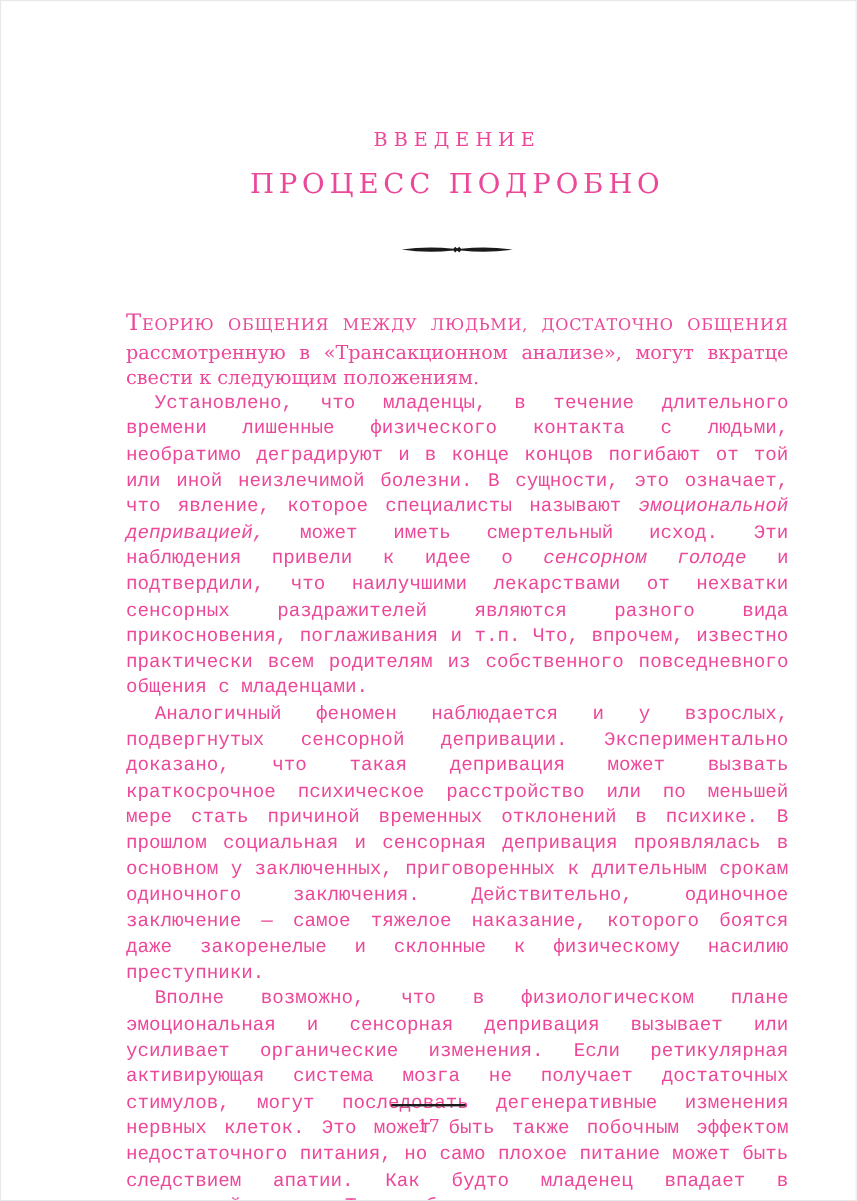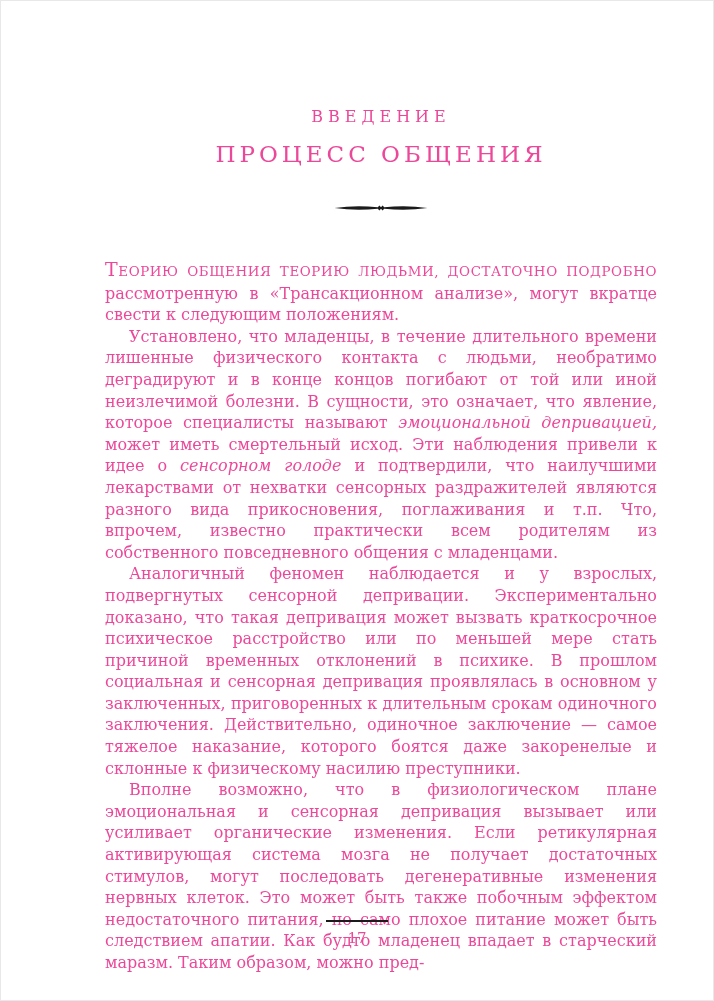--- a/index.html
+++ b/index.html
@@ -45,20 +45,21 @@
     margin-top: 46px;
   }
   .para {
     margin: 0;
     text-align: justify;
     font-size: 16px;
     line-height: 21.6px;
   }
   .para.indent {
     text-indent: 24px;
+    font-family: Liberation Mono, monospace;
   }
   .para.lead::first-letter {
     font-size: 19px;
   }
   .smallcaps {
     font-size: 13.4px;
     letter-spacing: 0.6px;
   }
   .italic {
     font-style: italic;
@@ -80,29 +81,29 @@
     font-size: 15px;
     line-height: 1;
   }
 </style>
 </head>
 <body>
 
 <div class="page">
   <div class="content">
     <div class="kicker">ВВЕДЕНИЕ</div>
-    <h1 class="title">ПРОЦЕСС ОБЩЕНИЯ</h1>
+    <h1 class="title">ПРОЦЕСС ПОДРОБНО</h1>
     <div class="ornament">
       <svg width="96" height="10" viewBox="0 0 120 12" aria-hidden="true">
         <path d="M2 6 Q 28 2 56 5 L 58 3 L 60 5.2 L 62 3 L 64 5 Q 92 2 118 6 Q 92 10 64 7 L 62 9 L 60 6.8 L 58 9 L 56 7 Q 28 10 2 6 Z" fill="#1b1b1b"></path>
         <circle cx="60" cy="6" r="1.4" fill="#1b1b1b"></circle>
       </svg>
     </div>
     <div class="body-text">
-        <p class="para lead"><span class="smallcaps">ТЕОРИЮ ОБЩЕНИЯ ТЕОРИЮ ЛЮДЬМИ, ДОСТАТОЧНО ПОДРОБНО</span><span> рассмотренную в «Трансакционном анализе», могут вкратце свести к следующим положениям.</span></p>
+        <p class="para lead"><span class="smallcaps">ТЕОРИЮ ОБЩЕНИЯ МЕЖДУ ЛЮДЬМИ, ДОСТАТОЧНО ОБЩЕНИЯ</span><span> рассмотренную в «Трансакционном анализе», могут вкратце свести к следующим положениям.</span></p>
         <p class="para indent"><span>Установлено, что младенцы, в течение длительного времени лишенные физического контакта с людьми, необратимо деградируют и в конце концов погибают от той или иной неизлечимой болезни. В сущности, это означает, что явление, которое специалисты называют </span><span class="italic">эмоциональной депривацией,</span><span> может иметь смертельный исход. Эти наблюдения привели к идее о </span><span class="italic">сенсорном голоде</span><span> и подтвердили, что наилучшими лекарствами от нехватки сенсорных раздражителей являются разного вида прикосновения, поглаживания и т.п. Что, впрочем, известно практически всем родителям из собственного повседневного общения с младенцами.</span></p>
         <p class="para indent"><span>Аналогичный феномен наблюдается и у взрослых, подвергнутых сенсорной депривации. Экспериментально доказано, что такая депривация может вызвать краткосрочное психическое расстройство или по меньшей мере стать причиной временных отклонений в психике. В прошлом социальная и сенсорная депривация проявлялась в основном у заключенных, приговоренных к длительным срокам одиночного заключения. Действительно, одиночное заключение — самое тяжелое наказание, которого боятся даже закоренелые и склонные к физическому насилию преступники.</span></p>
         <p class="para indent"><span>Вполне возможно, что в физиологическом плане эмоциональная и сенсорная депривация вызывает или усиливает органические изменения. Если ретикулярная активирующая система мозга не получает достаточных стимулов, могут последовать дегенеративные изменения нервных клеток. Это может быть также побочным эффектом недостаточного питания, но само плохое питание может быть следствием апатии. Как будто младенец впадает в старческий маразм. Таким образом, можно пред-</span></p>
       </div>
   </div>
   <div class="footer">
     <div class="footer-rule"></div>
     <div class="page-number">17</div>
   </div>
 </div>

